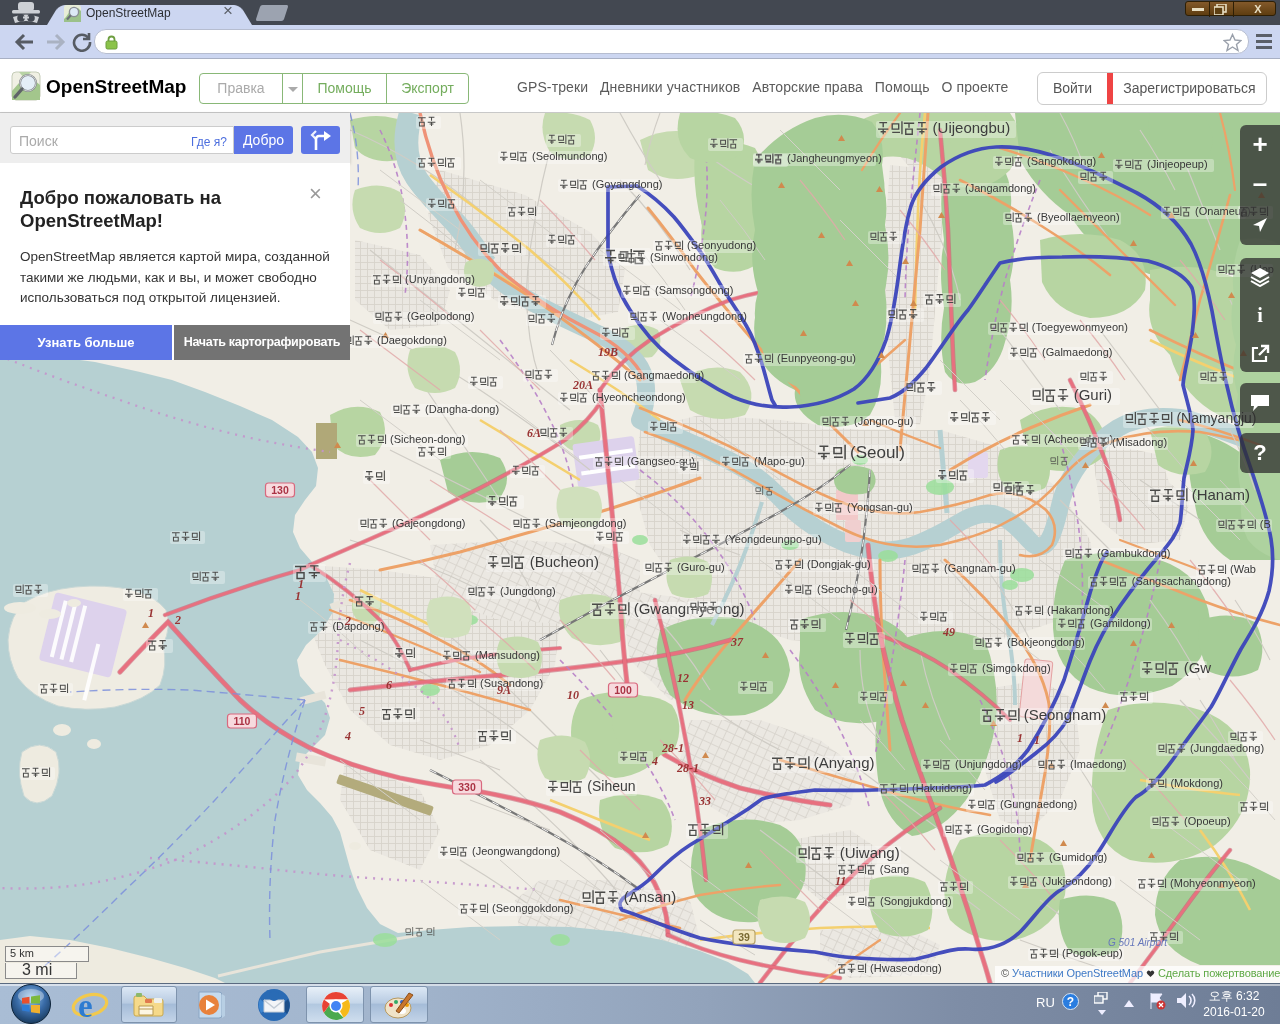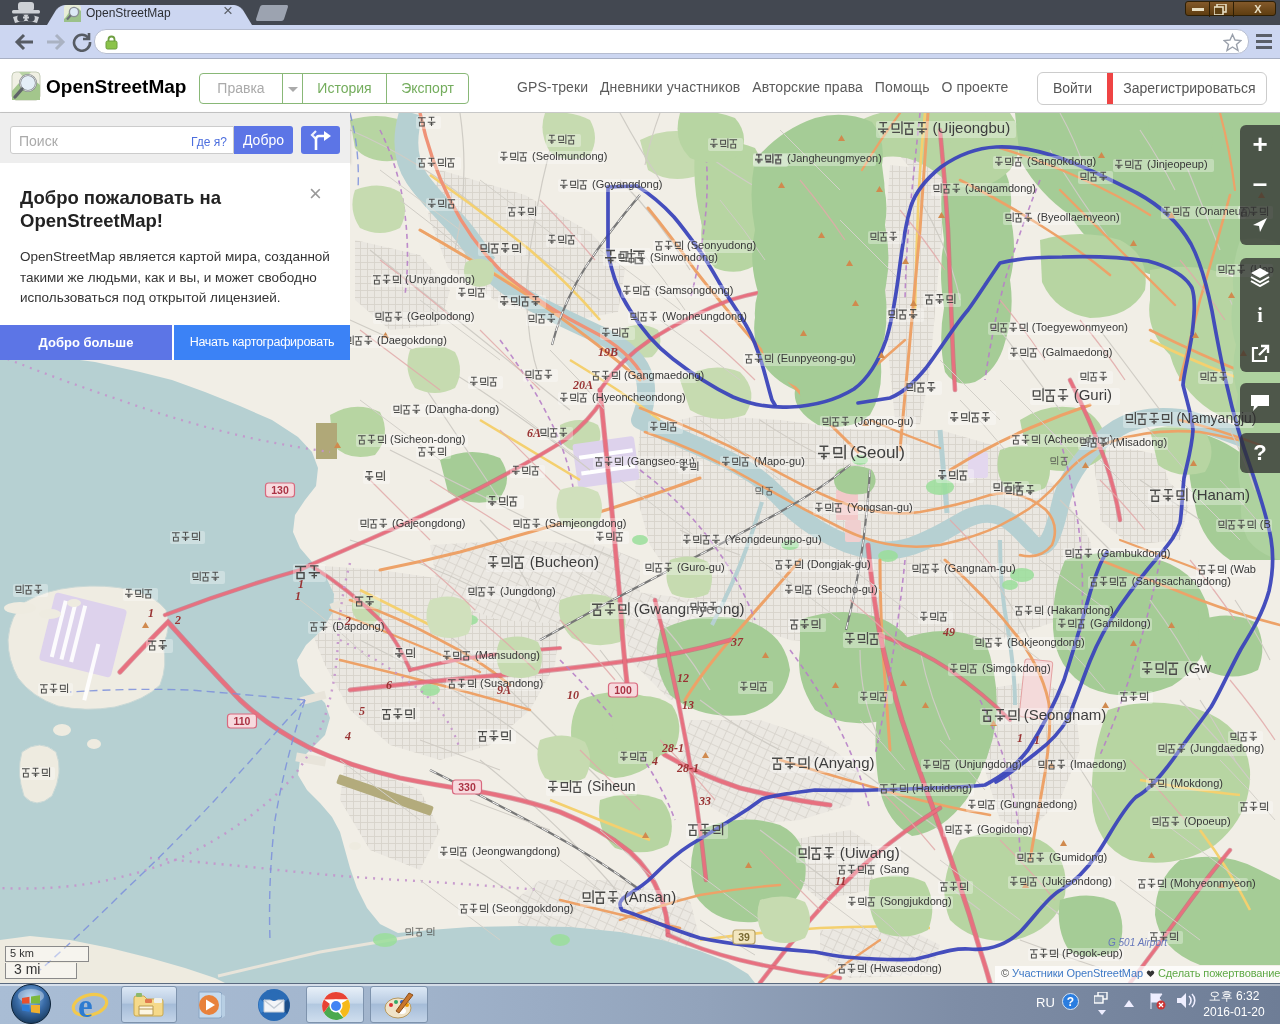--- a/index.html
+++ b/index.html
@@ -67,21 +67,21 @@
   <circle cx="17" cy="12" r="8" fill="#e4eef7" stroke="#7d8287" stroke-width="2"></circle>
   <circle cx="17" cy="12" r="8" fill="none" stroke="#fff" stroke-width="0.6"></circle>
   <path d="M11 18 L4 26" stroke="#5f6468" stroke-width="3.4" stroke-linecap="round"></path>
  </svg>
  <div class="abs" style="left:46px;top:17px;font-size:19px;font-weight:bold;color:#000">OpenStreetMap</div>
  <div class="abs" style="left:199px;top:14px;width:270px;height:31px;border:1px solid #89b877;border-radius:4px;display:flex;font-size:14px">
    <div style="width:82px;text-align:center;line-height:29px;color:#aaa">Правка</div>
    <div style="width:20px;border-left:1px solid #89b877;position:relative">
         <span style="position:absolute;left:5px;top:13px;width:0;height:0;border-left:5px solid transparent;border-right:5px solid transparent;border-top:5px solid #aaa"></span>
       </div>
-   <div style="width:84px;border-left:1px solid #89b877;text-align:center;line-height:29px;color:#74ad5d">История</div>
+   <div style="width:84px;border-left:1px solid #89b877;text-align:center;line-height:29px;color:#74ad5d">Помощь</div>
    <div style="width:82px;border-left:1px solid #89b877;text-align:center;line-height:29px;color:#74ad5d">Экспорт</div>
  </div>
  <div class="abs" style="left:517px;top:20px;font-size:14px;color:#5b5b5b;letter-spacing:.1px">GPS-треки&nbsp;&nbsp;&nbsp;Дневники участников&nbsp;&nbsp;&nbsp;Авторские права&nbsp;&nbsp;&nbsp;Помощь&nbsp;&nbsp;&nbsp;О проекте</div>
  <div class="abs" style="left:1037px;top:13px;width:230px;height:33px;border:1px solid #ccc;border-radius:6px;display:flex;font-size:14px;color:#555">
    <div style="width:69px;text-align:center;line-height:31px">Войти</div>
    <div style="flex:1;border-left:6px solid #ef4444;text-align:center;line-height:31px">Зарегистрироваться</div>
  </div>
 </div>
 
 <svg class="abs" style="left:0;top:113px" width="1280" height="870" viewBox="0 113 1280 870" preserveAspectRatio="none">
@@ -1460,22 +1460,22 @@
         <path d="M7 10 l-4-4 4-4" fill="none" stroke="#fff" stroke-width="2.2" opacity="0.9"></path>
       </svg>
  </div>
 </div>
 
 <div class="abs" style="left:0;top:163px;width:350px;height:197px;background:#fff">
  <div class="abs" style="left:20px;top:23px;width:290px;font-size:18.5px;font-weight:bold;color:#222;line-height:23px">Добро пожаловать на OpenStreetMap!</div>
  <div class="abs" style="left:309px;top:18px;font-size:22px;color:#999">×</div>
  <div class="abs" style="left:20px;top:84px;width:315px;font-size:13.5px;color:#333;line-height:20.5px">OpenStreetMap является картой мира, созданной такими же людьми, как и вы, и может свободно использоваться под открытой лицензией.</div>
  <div class="abs" style="left:0;top:162px;width:350px;height:35px;display:flex">
-   <div style="width:174px;background:#5c75e6;color:#fff;font-size:13px;font-weight:bold;text-align:center;line-height:35px;border-right:2px solid #fff;white-space:nowrap">Добро больше</div>
-   <div style="flex:1;background:#3b82f6;color:#fff;font-size:12.5px;font-weight:normal;text-align:center;line-height:35px;white-space:nowrap;letter-spacing:-0.3px">Начать картографировать</div>
+   <div style="width:174px;background:#5c75e6;color:#fff;font-size:13px;font-weight:bold;text-align:center;line-height:35px;border-right:2px solid #fff;white-space:nowrap">Узнать больше</div>
+   <div style="flex:1;background:#737373;color:#fff;font-size:12.5px;font-weight:bold;text-align:center;line-height:35px;white-space:nowrap;letter-spacing:-0.3px">Начать картографировать</div>
  </div>
 </div>
 
 <div class="abs" style="right:0;top:238px;width:40px">
 </div>
 
 <div class="abs" style="right:0;top:125px;width:40px;height:120px;background:rgba(45,45,45,.75);border-radius:6px 0 0 6px">
     <div style="position:absolute;left:0;top:0;width:40px;height:40px;color:#fff;font-size:26px;font-weight:bold;text-align:center;line-height:38px">+</div>
     <div style="position:absolute;left:0;top:40px;width:40px;height:40px;color:#fff;font-size:26px;font-weight:bold;text-align:center;line-height:36px">–</div>
     <svg style="position:absolute;left:11px;top:91px" width="18" height="18" viewBox="0 0 18 18">
@@ -1497,21 +1497,21 @@
 <div class="abs" style="right:0;top:383px;width:40px;height:40px;background:rgba(45,45,45,.75);border-radius:6px 0 0 6px">
     <svg style="position:absolute;left:10px;top:11px" width="20" height="18" viewBox="0 0 20 18">
       <path d="M1 1 H19 V12 H8 L3 17 L4 12 H1 Z" fill="#fff"></path>
     </svg>
   </div>
 <div class="abs" style="right:0;top:433px;width:40px;height:40px;background:rgba(45,45,45,.75);border-radius:6px 0 0 6px">
     <div style="position:absolute;left:0;top:0;width:40px;height:40px;color:#fff;font-size:22px;font-weight:bold;text-align:center;line-height:40px">?</div>
   </div>
 
 <div class="abs" style="left:5px;top:946px;width:84px;height:16px;background:rgba(255,255,255,.45);border:1.5px solid #8a8a8a;border-bottom:1px solid #8a8a8a;font-size:11px;color:#333;padding-left:4px;line-height:13px">5 km</div>
-<div class="abs" style="left:5px;top:963px;width:72px;height:16px;background:rgba(255,255,255,.45);border:1.5px solid #8a8a8a;border-top:none;font-size:14px;color:#333;padding-left:8px;line-height:13px">3 mi</div>
+<div class="abs" style="left:5px;top:963px;width:72px;height:16px;background:rgba(255,255,255,.45);border:1.5px solid #8a8a8a;border-top:none;font-size:16px;color:#333;padding-left:16px;line-height:13px">3 mi</div>
 
 <div class="abs" style="left:995px;top:966px;width:285px;height:17px;background:rgba(255,255,255,.75);font-size:11px;letter-spacing:-0.1px;padding:1px 4px 0 6px;white-space:nowrap"><span style="color:#555">© </span><span style="color:#3e79c6">Участники OpenStreetMap</span> <svg width="9" height="9" viewBox="0 0 10 10" style="vertical-align:-1px">
       <path d="M5 9 L1.5 5.5 a2.1 2.1 0 0 1 3 -3 L5 3 l0.5 -0.5 a2.1 2.1 0 0 1 3 3 Z" fill="#333"></path>
     </svg> <span style="color:#5fa946">Сделать пожертвование</span></div>
 
 <div class="abs" style="left:0;top:983px;width:1280px;height:41px;background:linear-gradient(90deg,#a9bdd5 0%,#a2b5cd 30%,#92a3bb 55%,#7e8da6 75%,#6e7d96 100%);border-top:1px solid #5a6a80">
  <div class="abs" style="left:0;top:0;width:1280px;height:2px;background:rgba(255,255,255,.55)"></div>
  <svg class="abs" style="left:9px;top:-1px" width="44" height="43" viewBox="0 0 44 43">
    <defs>
         <radialGradient id="orb" cx="50%" cy="35%" r="65%">

